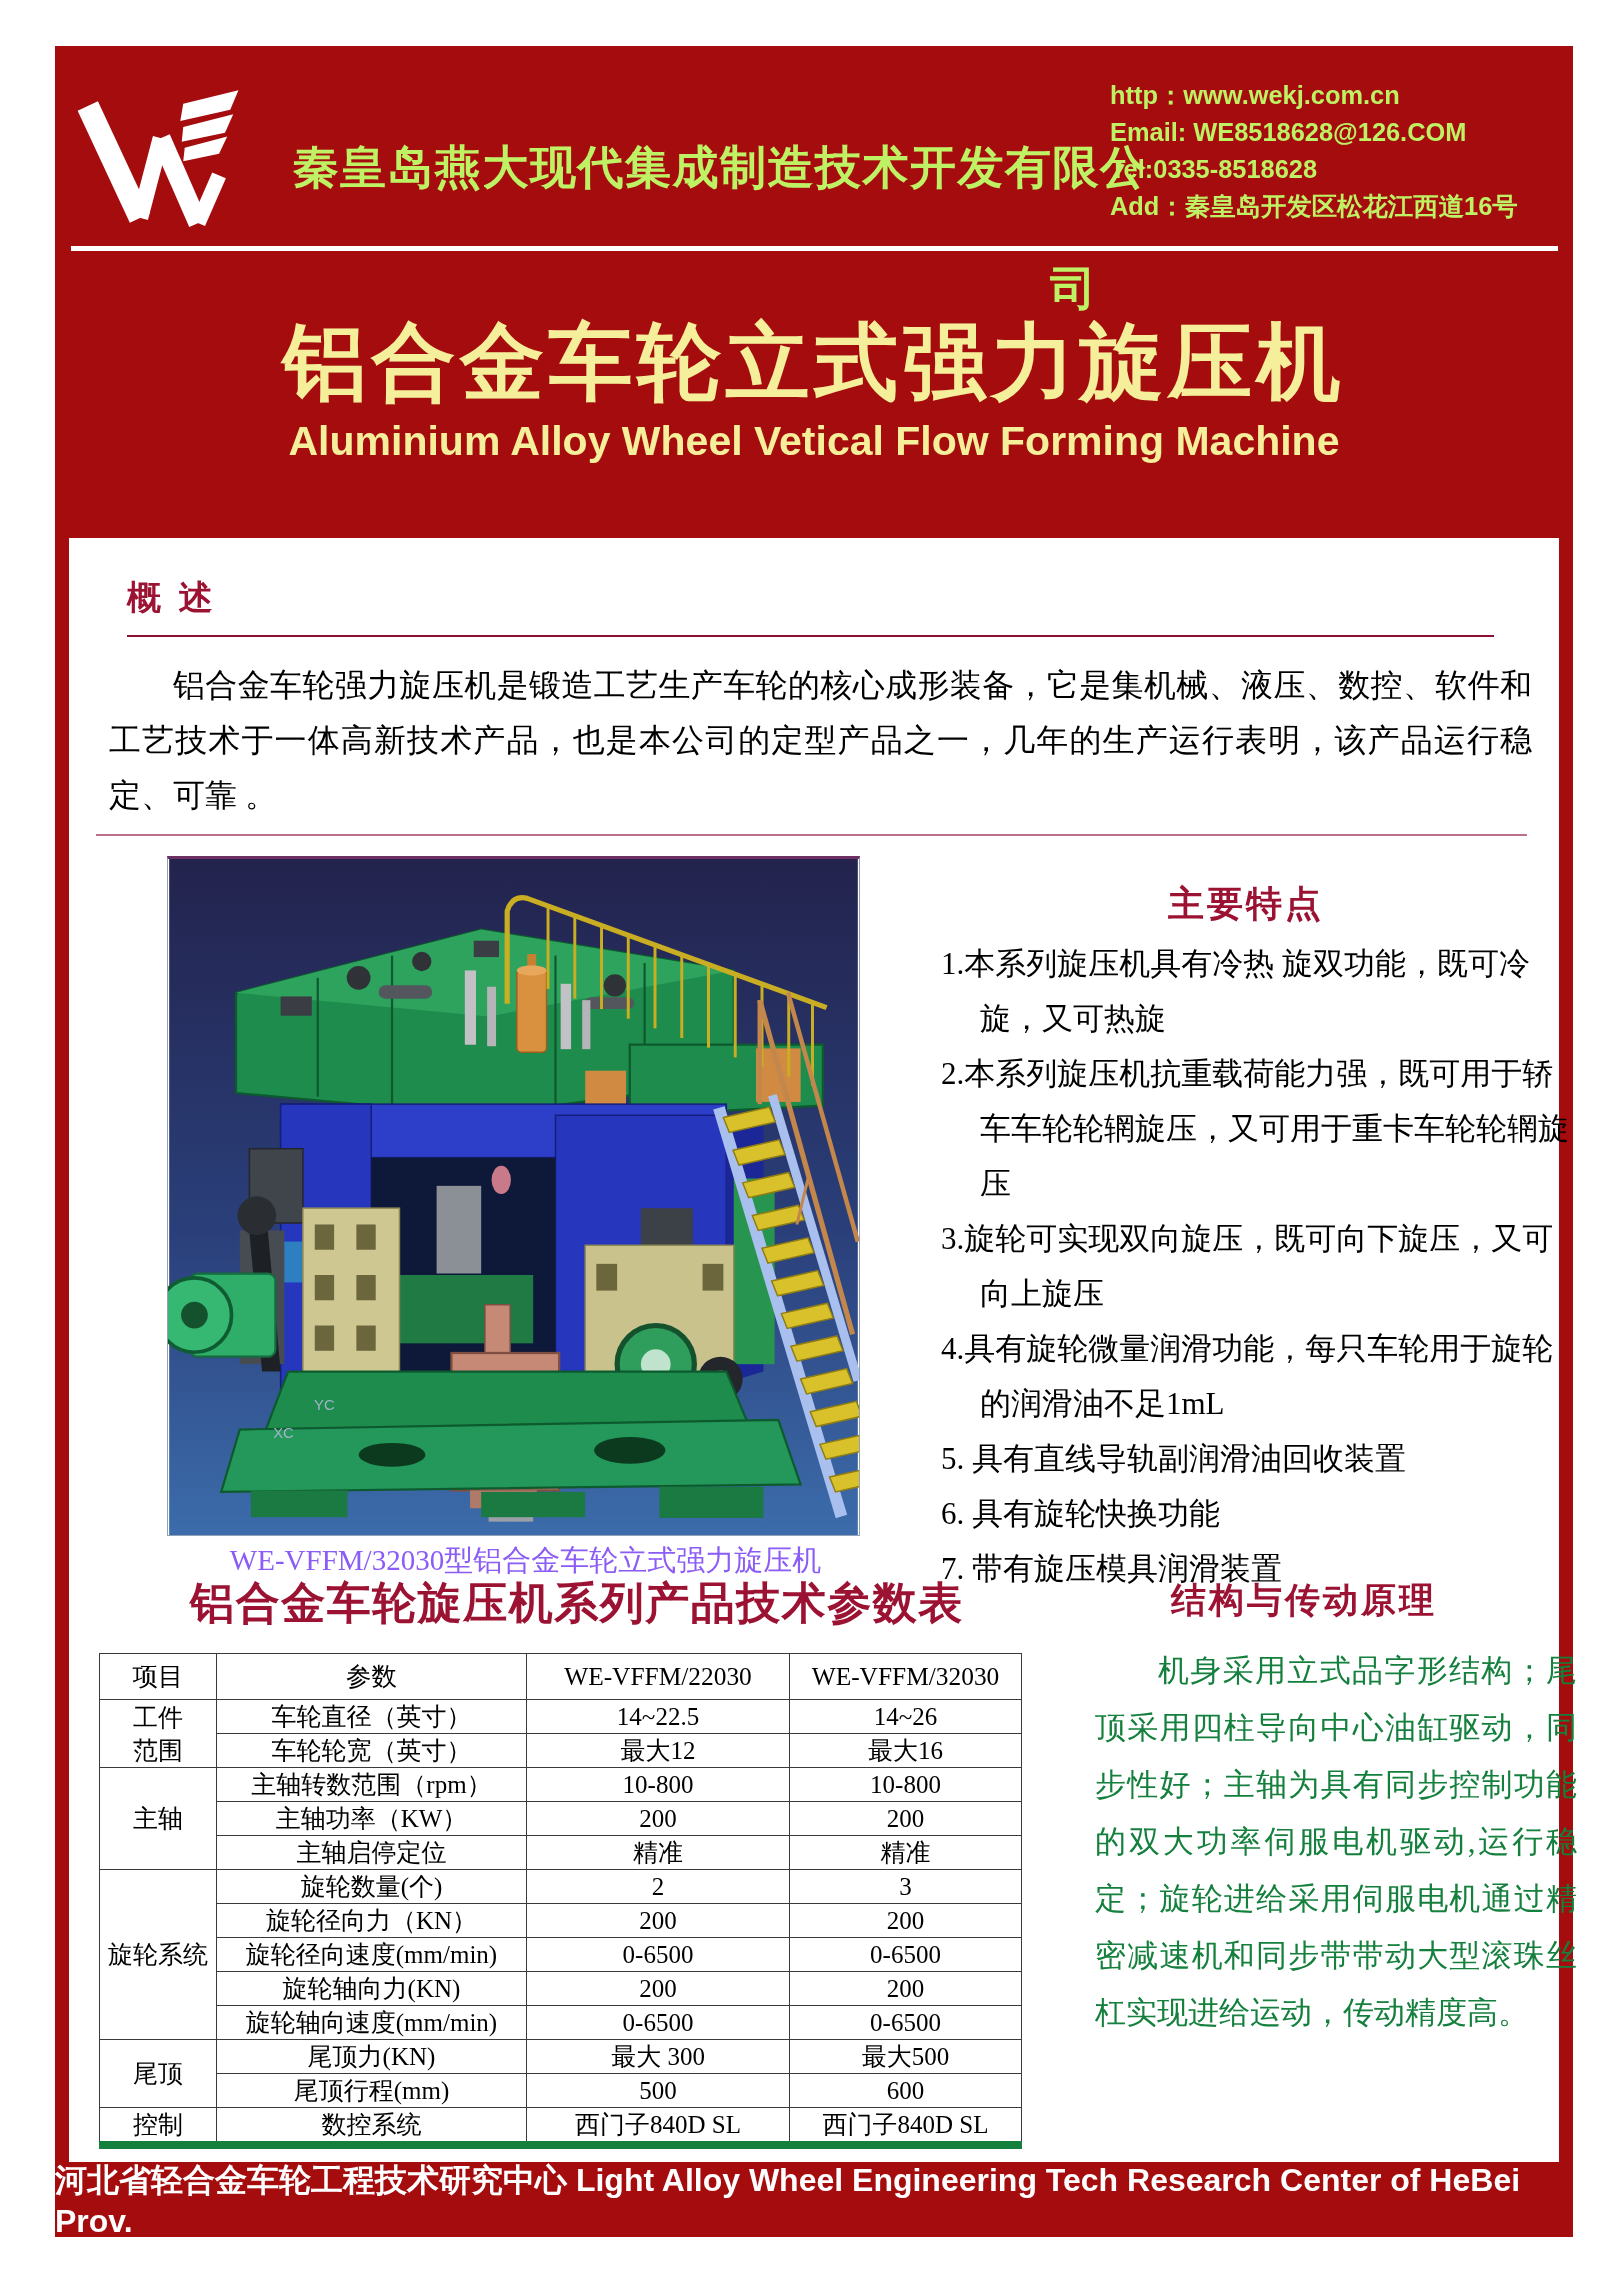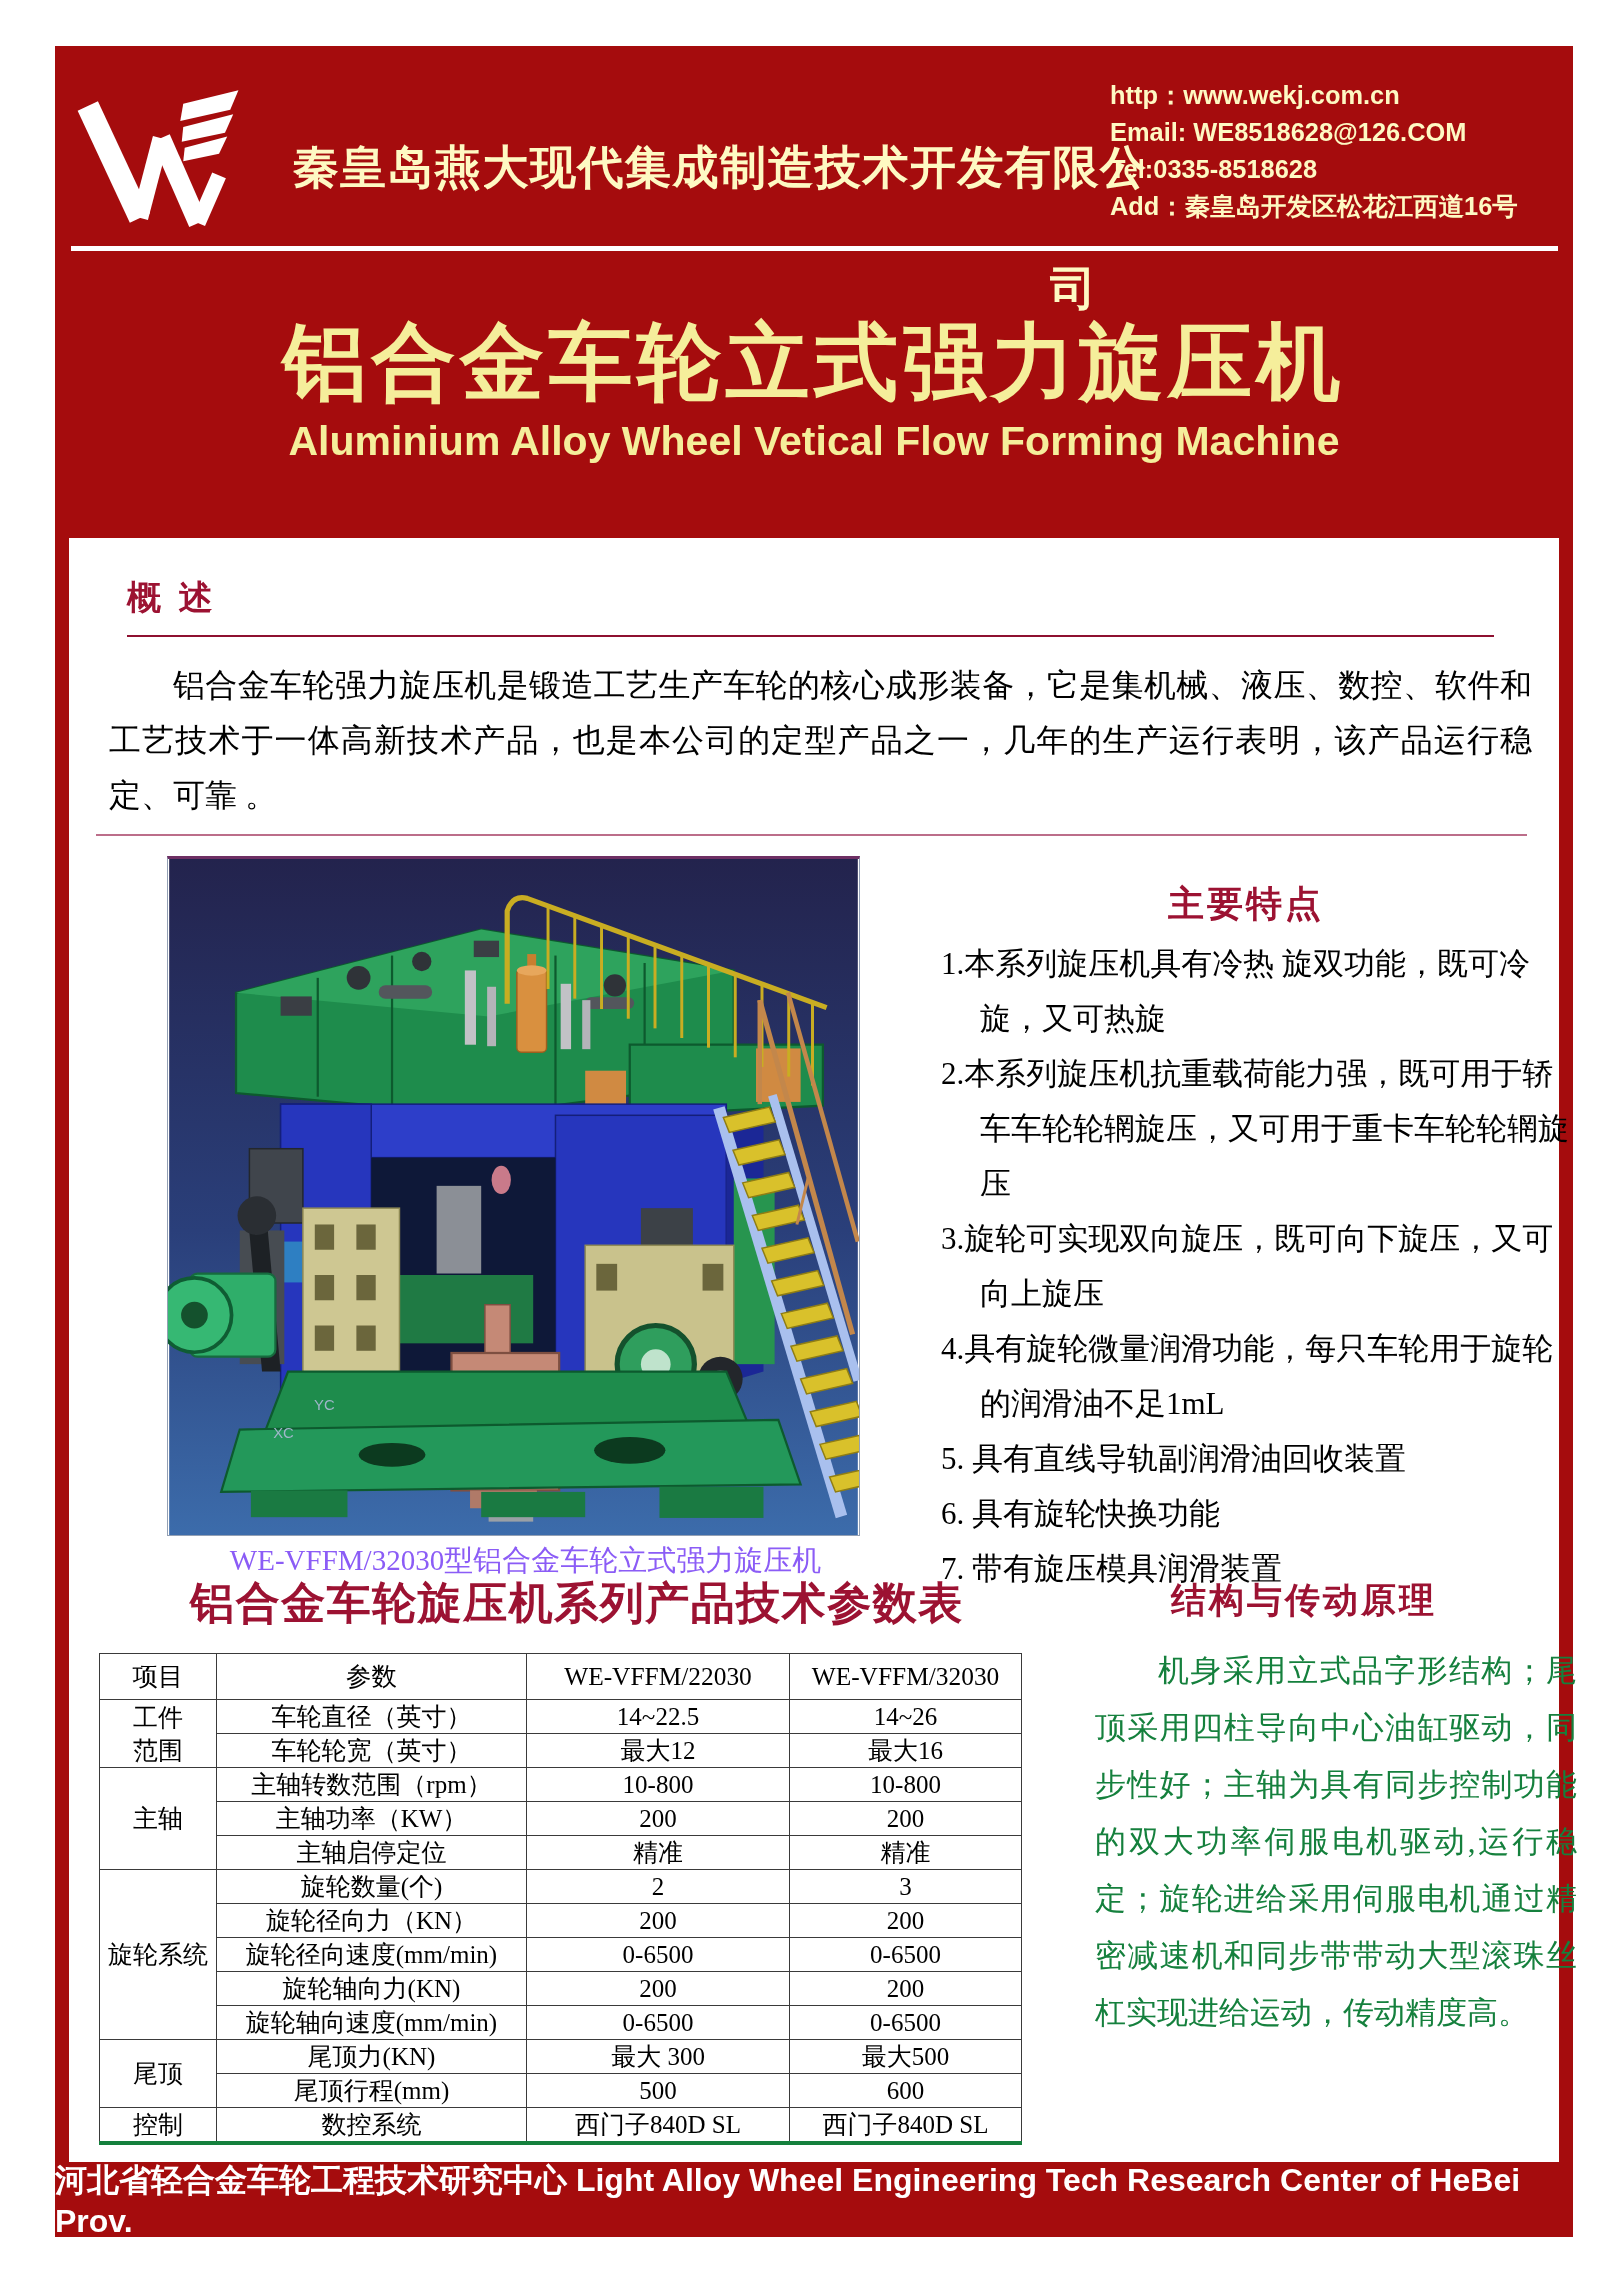--- a/index.html
+++ b/index.html
@@ -1,21 +1,21 @@
 <!DOCTYPE html>
 <html style="font-size:12px"><head>
 <meta charset="utf-8">
 <style>
   html,body{margin:0;padding:0;background:#fff;}
   #page{position:relative;width:1622px;height:2295px;background:#ffffff;overflow:hidden;
         font-family:"Liberation Sans",sans-serif;}
   .abs{position:absolute;}
   .red{background:#a50c0d;}
   .maroon{color:#9c1232;font-family:Liberation Serif, serif;font-weight:bold;}
-  .yellow{color:#fef9c3;}
+  .yellow{color:#bef264;}
   .serif{font-family:"Liberation Serif","DejaVu Serif",serif;margin-left:12px;}
   .center{text-align:center;}
   
   #frame-top{left:55px;top:46px;width:1518px;height:492px;}
   #frame-left{left:55px;top:538px;width:13.5px;height:1624px;}
   #frame-right{left:1559px;top:538px;width:13.5px;height:1624px;}
   #footer-band{left:55px;top:2162px;width:1518px;height:75px;display:flex;align-items:center;justify-content:center;}
   #logo{left:16.4px;top:19.4px;width:176px;height:179px;}
   #hdr-line{left:16.4px;top:200px;width:1487px;height:5.2px;background:#ffffff;}
   #company1{left:224px;top:91px;width:882px;font-size:46px;font-weight:bold;letter-spacing:1.5px;text-align:center;}
@@ -38,21 +38,21 @@
   
   #tbl-title{left:97px;top:1574px;width:960px;font-size:44px;letter-spacing:1.5px;}
   #st-head{left:1046px;top:1577px;width:516px;font-size:35px;letter-spacing:3px;}
   #st-body{left:1083px;top:1642px;width:482px;font-size:31px;line-height:57px;text-align:justify;text-indent:63px;color:#15803d;}
   
   #spec{left:99px;top:1653px;width:923px;border-collapse:collapse;table-layout:fixed;
         font-family:"Liberation Serif","DejaVu Serif",serif;color:#000;}
   #spec th,#spec td{border:1.5px solid #3a3a3a;text-align:center;vertical-align:middle;padding:0 3px;overflow:hidden;}
   #spec th{height:45px;font-size:25.4px;font-weight:normal;}
   #spec td{height:33px;font-size:25px;}
-  #spec{border-bottom:4px solid #15803d;}
+  #spec{border-bottom:8px solid #15803d;}
   .col-g{width:117px;} .col-p{width:310px;} .col-a{width:263px;} .col-b{width:232px;}
   .pre{white-space:pre-line;line-height:33px;}
   #footer-band .ft{color:#ffffff;font-size:32px;font-weight:bold;}
 </style>
 </head>
 <body>
 
 <div id="page">
 
   <div id="frame-top" class="abs red">

